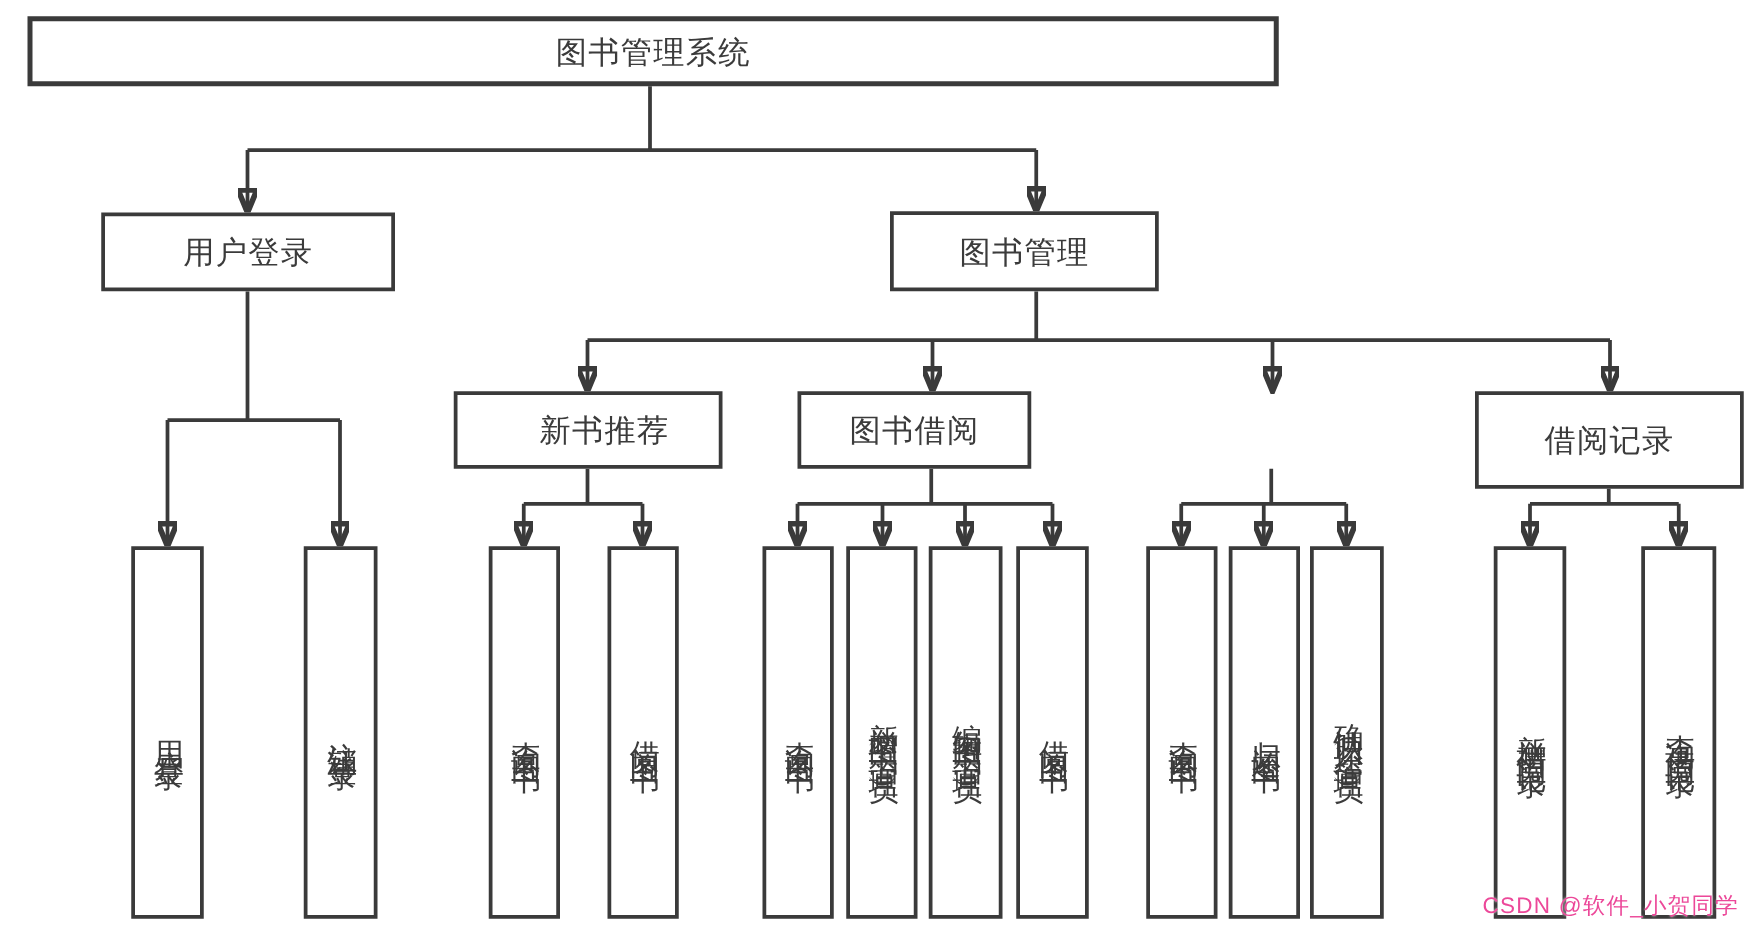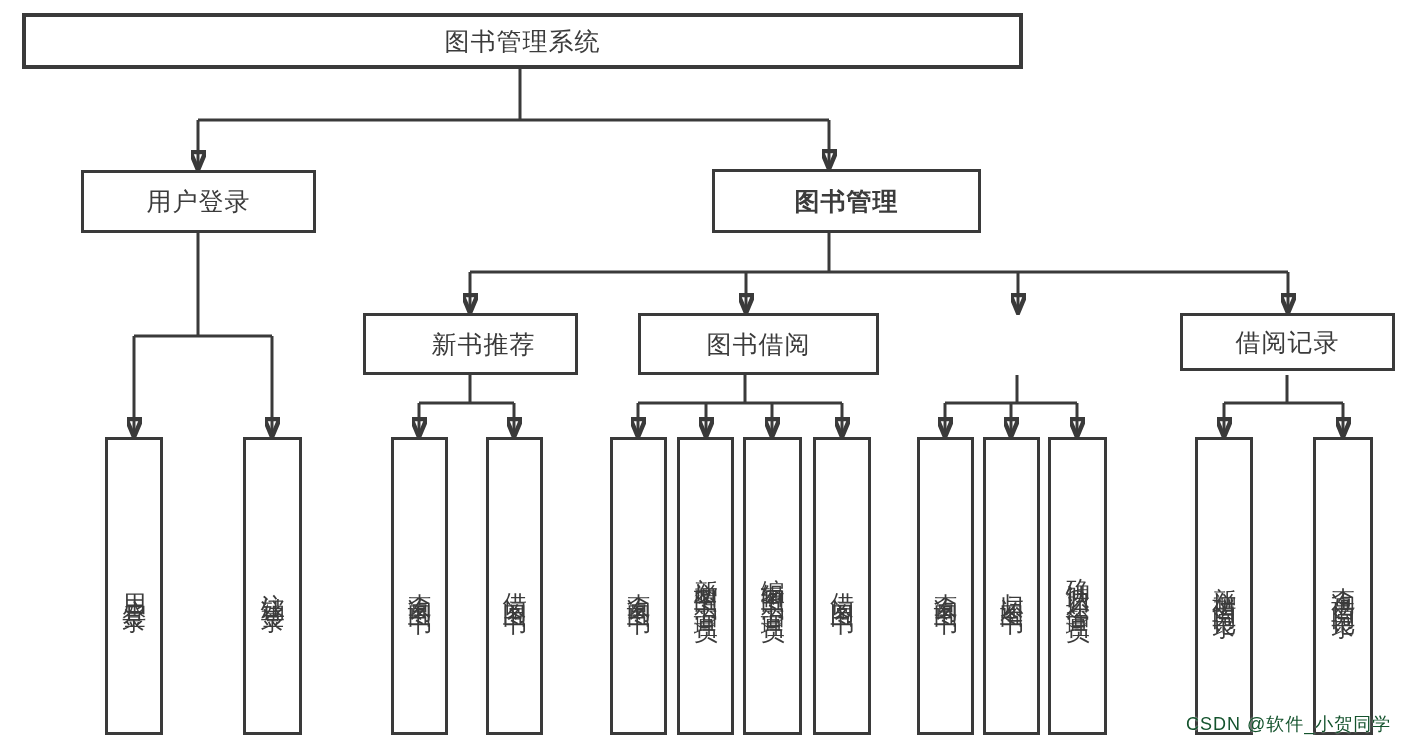--- a/index.html
+++ b/index.html
@@ -35,21 +35,21 @@
     letter-spacing: 6px;
     line-height: 1.1;
     white-space: nowrap;
   }
   .watermark {
     position: absolute;
     left: 1186px;
     top: 712px;
     font-size: 18px;
     letter-spacing: 1px;
-    color: #14532d;
+    color: #ec4899;
     text-shadow: 0 0 2px #ffffff;
     white-space: nowrap;
     z-index: 5;
   }
 </style>
 </head>
 <body>
 
 <div class="canvas">
 
@@ -90,25 +90,25 @@
     <path d="M1077 403 V437" marker-end="url(#arw)"></path>
 
     <path d="M1287 375 V403 M1224 403 H1343"></path>
     <path d="M1224 403 V437" marker-end="url(#arw)"></path>
     <path d="M1343 403 V437" marker-end="url(#arw)"></path>
   </svg>
 
   <div class="node root" style="left:22px; top:13px; width:1001px; height:56px;">图书管理系统</div>
 
   <div class="node" style="left:81px; top:170px; width:235px; height:63px;">用户登录</div>
-  <div class="node" style="left:712px; top:169px; width:269px; height:64px;font-weight:bold;">图书管理</div>
+  <div class="node" style="left:712px; top:169px; width:215px; height:64px;">图书管理</div>
 
   <div class="node" style="left:363px; top:313px; width:215px; height:62px;padding-left:26px;">新书推荐</div>
-  <div class="node" style="left:638px; top:313px; width:241px; height:62px;">图书借阅</div>
-  <div class="node" style="left:1180px; top:313px; width:215px; height:58px;">借阅记录</div>
+  <div class="node" style="left:638px; top:313px; width:187px; height:62px;">图书借阅</div>
+  <div class="node" style="left:1180px; top:313px; width:215px; height:78px;">借阅记录</div>
 
   <div class="node vnode" style="left:105px; top:437px; width:58px; height:298px;">用户登录</div>
   <div class="node vnode" style="left:243px; top:437px; width:59px; height:298px;">注销登录</div>
 
   <div class="node vnode" style="left:391px; top:437px; width:57px; height:298px;">查询图书</div>
   <div class="node vnode" style="left:486px; top:437px; width:57px; height:298px;">借阅图书</div>
 
   <div class="node vnode" style="left:610px; top:437px; width:57px; height:298px;">查询图书</div>
   <div class="node vnode" style="left:677px; top:437px; width:57px; height:298px;">新增图书（管理员）</div>
   <div class="node vnode" style="left:743px; top:437px; width:59px; height:298px;">编辑图书（管理员）</div>

